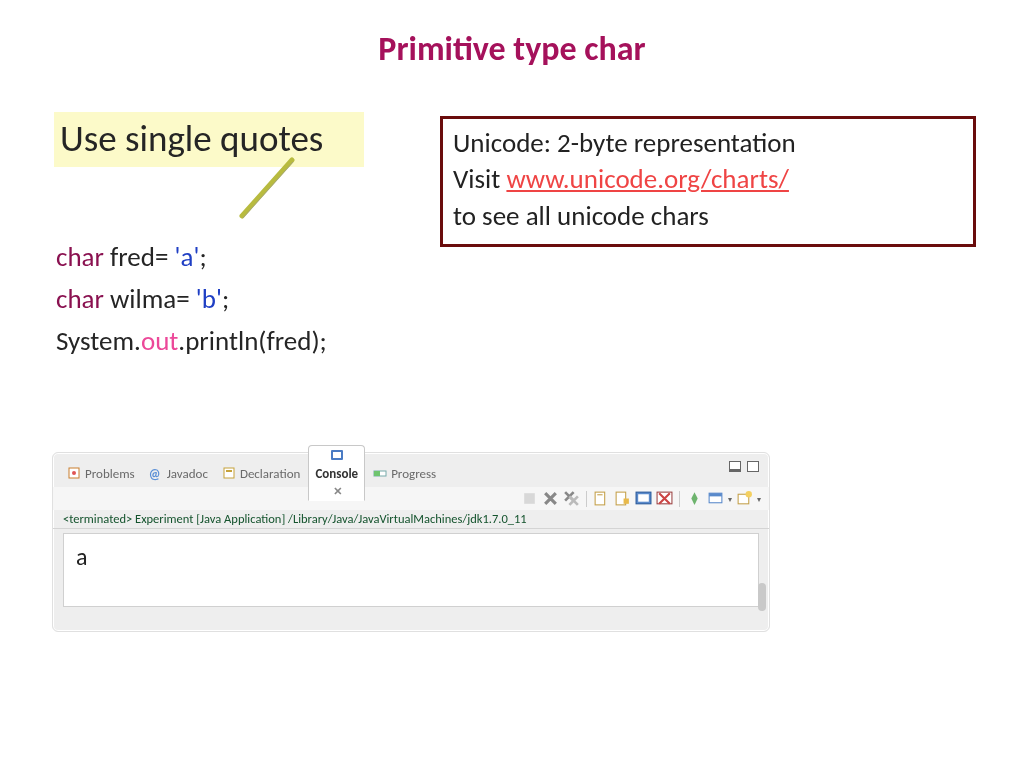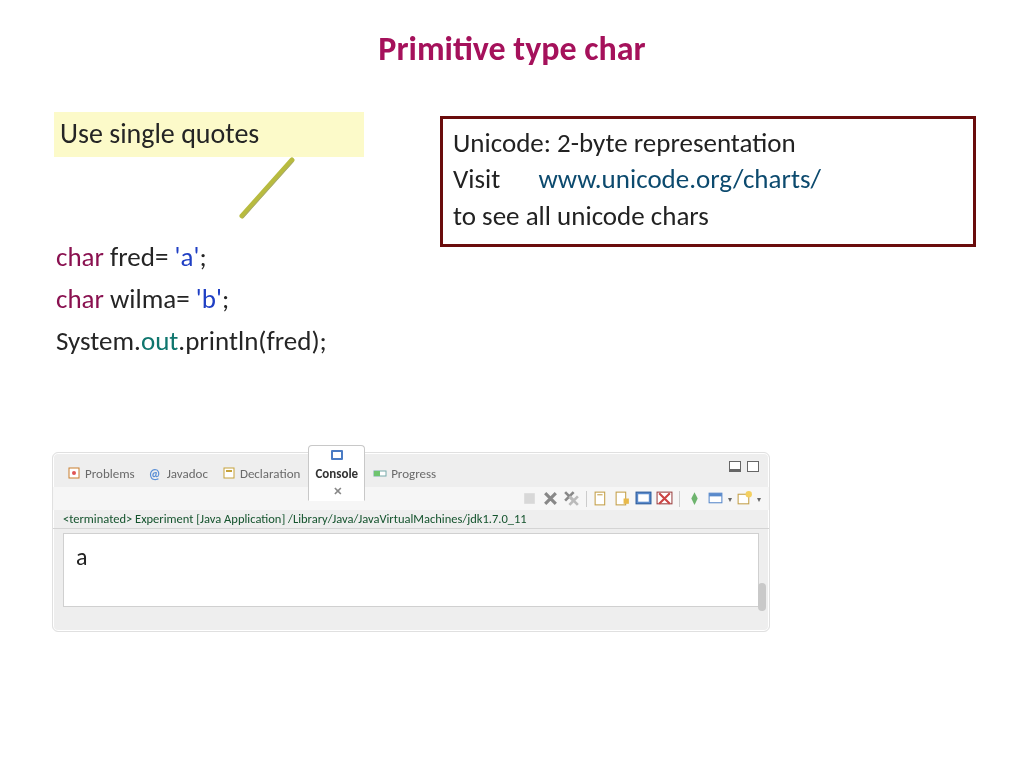--- a/index.html
+++ b/index.html
@@ -17,21 +17,21 @@
     font-weight: bold;
     font-size: 34px;
     margin-top: 28px;
   }
   .highlight-box {
     position: absolute;
     left: 54px;
     top: 112px;
     background: #fcfac9;
     padding: 4px 12px 6px 6px;
-    font-size: 28px;
+    font-size: 37px;
     color: #252525;
     width: 310px;
   }
   .arrow-line {
     position: absolute;
     left: 234px;
     top: 156px;
     width: 70px;
     height: 70px;
   }
@@ -39,35 +39,35 @@
   .code-block {
     position: absolute;
     left: 56px;
     top: 236px;
     font-size: 27px;
     line-height: 1.55;
     color: #252525;
   }
   .kw { color: #8a1150; }
   .lit { color: #1f3fc4; }
-  .field { color: #0f766e; }
+  .field { color: #ec4899; }
   .info-box {
     position: absolute;
     left: 440px;
     top: 116px;
     width: 536px;
     border: 3px solid #6a0c0c;
     padding: 6px 10px 10px 10px;
     font-size: 27px;
     color: #222;
     line-height: 1.35;
   }
   .info-box a {
-    color: #0c4a6e;
-    margin-left: 32px;
+    color: #ef4444;
+    text-decoration: underline;
   }
   .eclipse-panel {
     position: absolute;
     left: 52px;
     top: 452px;
     width: 718px;
     height: 180px;
     background: #eeeeee;
     border: 1px solid #e0e0e0;
     border-radius: 6px;

